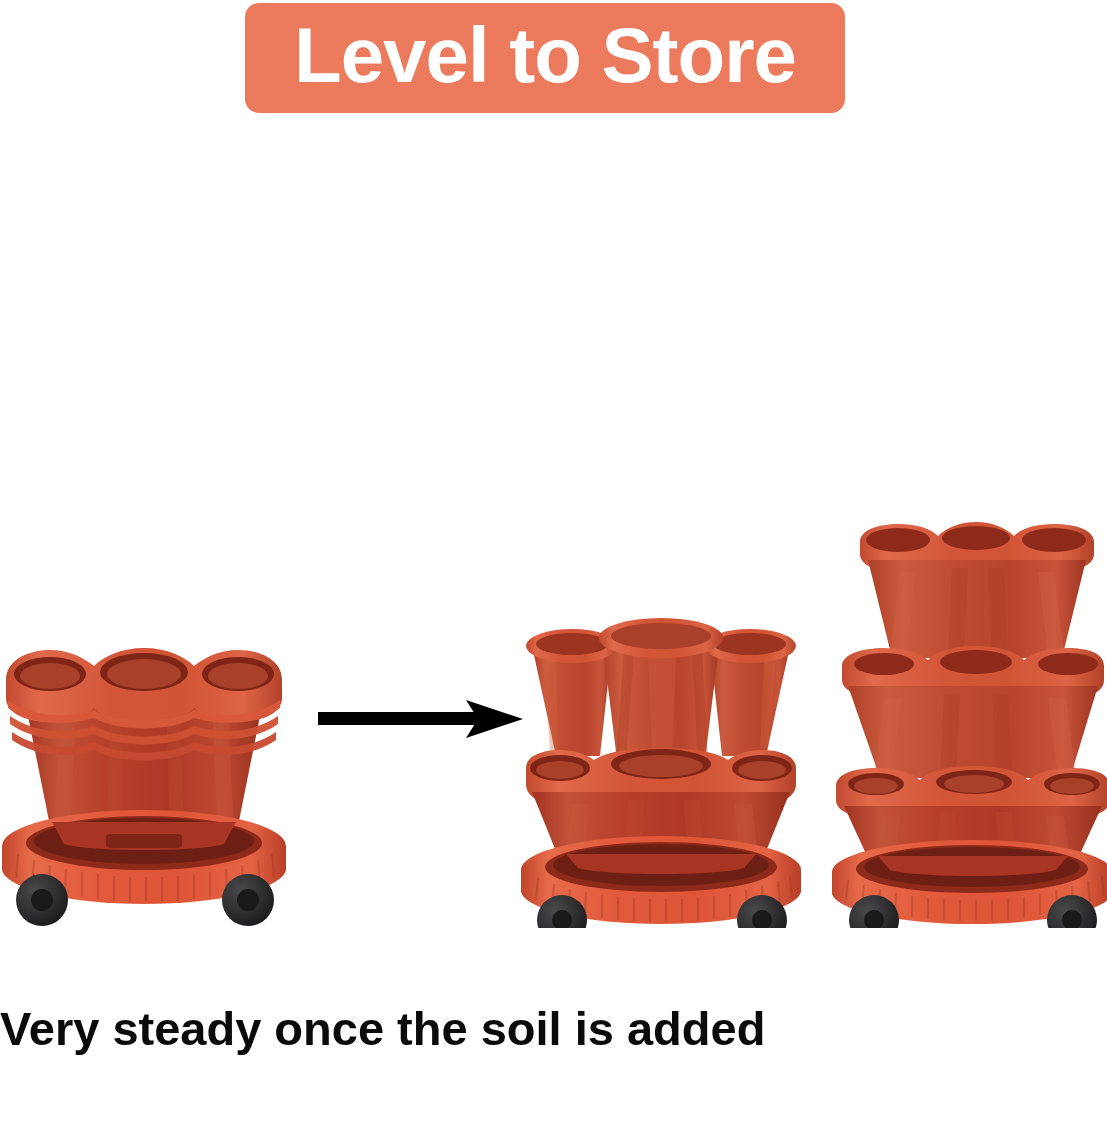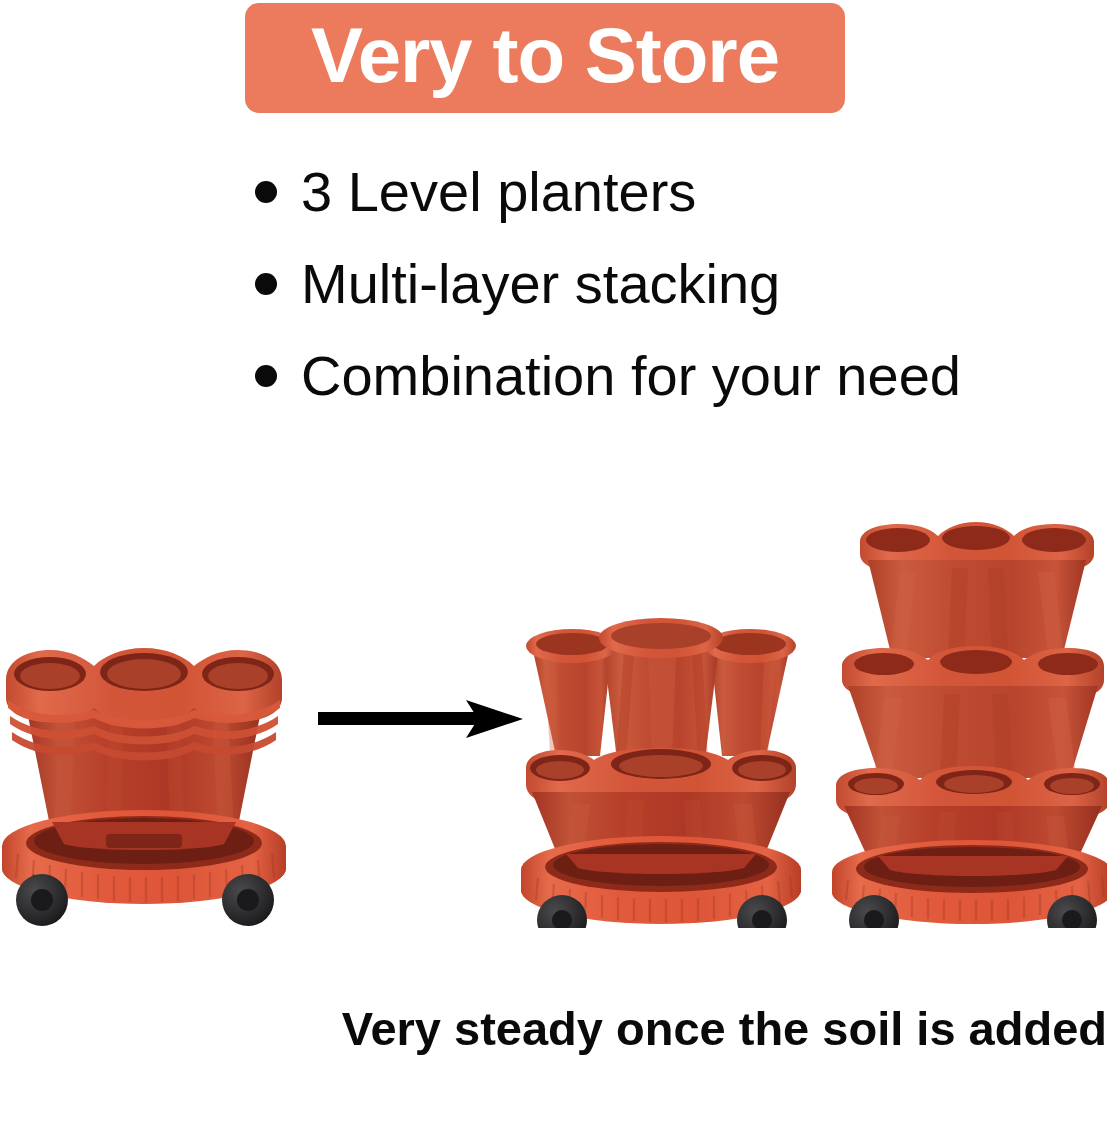--- a/index.html
+++ b/index.html
@@ -111,54 +111,40 @@
     width: 292px;
     height: 420px;
   }
 
   
   #bottom-caption {
     position: absolute;
     left: 0;
     top: 1000px;
     width: 1107px;
-    text-align: right;
+    text-align: left;
   }
   .caption-line {
     font-family: "Liberation Sans", sans-serif;
     font-weight: bold;
     font-size: 47px;
     color: #0a0a0a;
     line-height: 1.22;
     white-space: nowrap;
   }
 </style>
 </head>
 <body>
 
 <div id="page">
 
   <div id="title-banner">
-    <span id="title-text">Very to Store</span>
+    <span id="title-text">Level to Store</span>
   </div>
 
-  <ul id="feature-list">
-    <li class="feature-item">
-      <span class="feature-bullet"></span>
-      <span class="feature-label">3 Level planters</span>
-    </li>
-    <li class="feature-item">
-      <span class="feature-bullet"></span>
-      <span class="feature-label">Multi-layer stacking</span>
-    </li>
-    <li class="feature-item">
-      <span class="feature-bullet"></span>
-      <span class="feature-label">Combination for your need</span>
-    </li>
-  </ul>
 
   <div id="product-scene">
 
     <svg width="0" height="0" style="position:absolute" aria-hidden="true">
       <defs>
         <linearGradient id="gBody" x1="0" y1="0" x2="1" y2="0">
           <stop offset="0%" stop-color="#A33322"></stop>
           <stop offset="14%" stop-color="#C05237"></stop>
           <stop offset="34%" stop-color="#B8402A"></stop>
           <stop offset="60%" stop-color="#AE3826"></stop>

